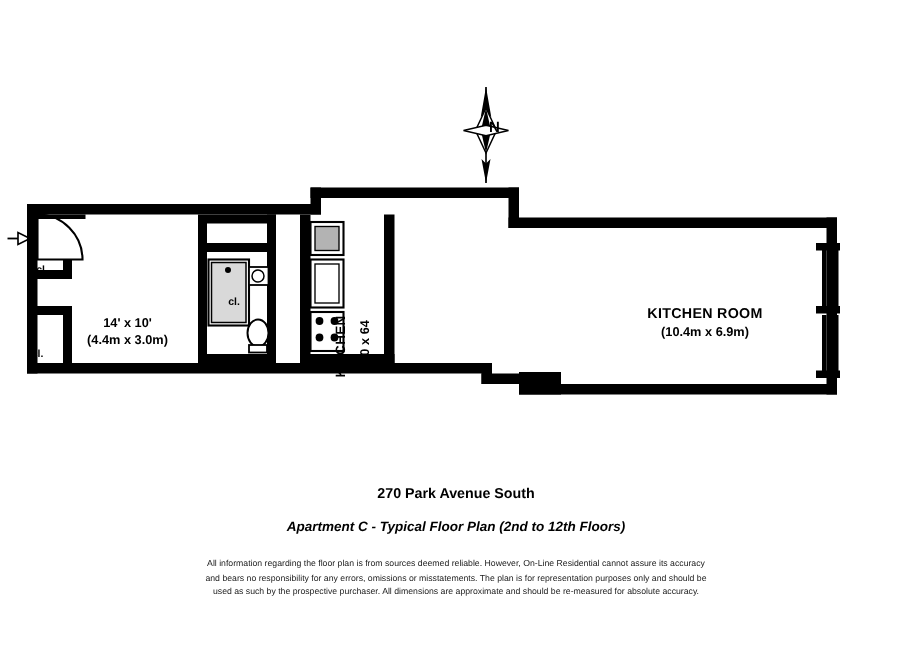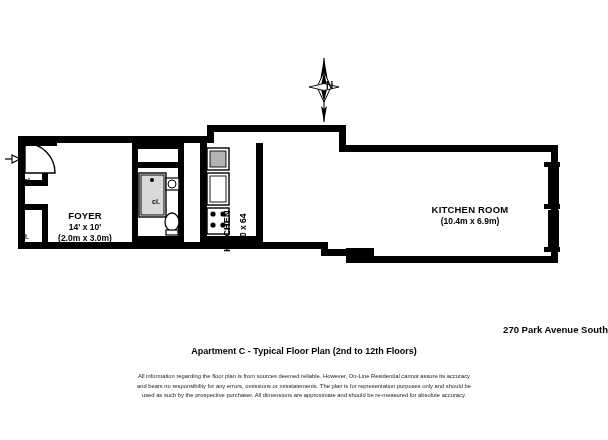--- a/index.html
+++ b/index.html
@@ -124,22 +124,22 @@
     height: 14px;
   }
 
   
   .caption {
     position: absolute;
     width: 608px;
     text-align: center;
     font-weight: bold;
   }
-  #caption-address { top: 324px; font-size: 9.5px; text-align: right; }
-  #caption-plan    { top: 346px; font-size: 9px; }
+  #caption-address { top: 324px; font-size: 9.5px; }
+  #caption-plan    { top: 346px; font-size: 9px; font-style: italic; }
 
   #disclaimer {
     position: absolute;
     left: 104px;
     top: 372px;
     width: 400px;
     text-align: center;
     font-size: 5.8px;
     line-height: 1.65;
     color: #1a1a1a;
@@ -247,23 +247,22 @@
         <rect x="207" y="90" width="22" height="26" fill="#ffffff" stroke="#000" stroke-width="1.4"></rect>
         <circle cx="213" cy="96" r="2.6" fill="#000"></circle>
         <circle cx="223" cy="96" r="2.6" fill="#000"></circle>
         <circle cx="213" cy="107" r="2.6" fill="#000"></circle>
         <circle cx="223" cy="107" r="2.6" fill="#000"></circle>
       </g>
     </svg>
   </div>
 
   <div class="lbl" id="label-foyer">
-    <div class="name">FOYER</div>
     <div class="dim">14' x 10'</div>
-    <div class="dim">(2.0m x 3.0m)</div>
+    <div class="dim">(4.4m x 3.0m)</div>
   </div>
 
   <div class="lbl" id="label-living">
     <div class="name">KITCHEN ROOM</div>
     <div class="dim">(10.4m x 6.9m)</div>
   </div>
 
   <div id="label-kitchen">
     <div class="vtxt">KITCHEN</div>
   </div>

